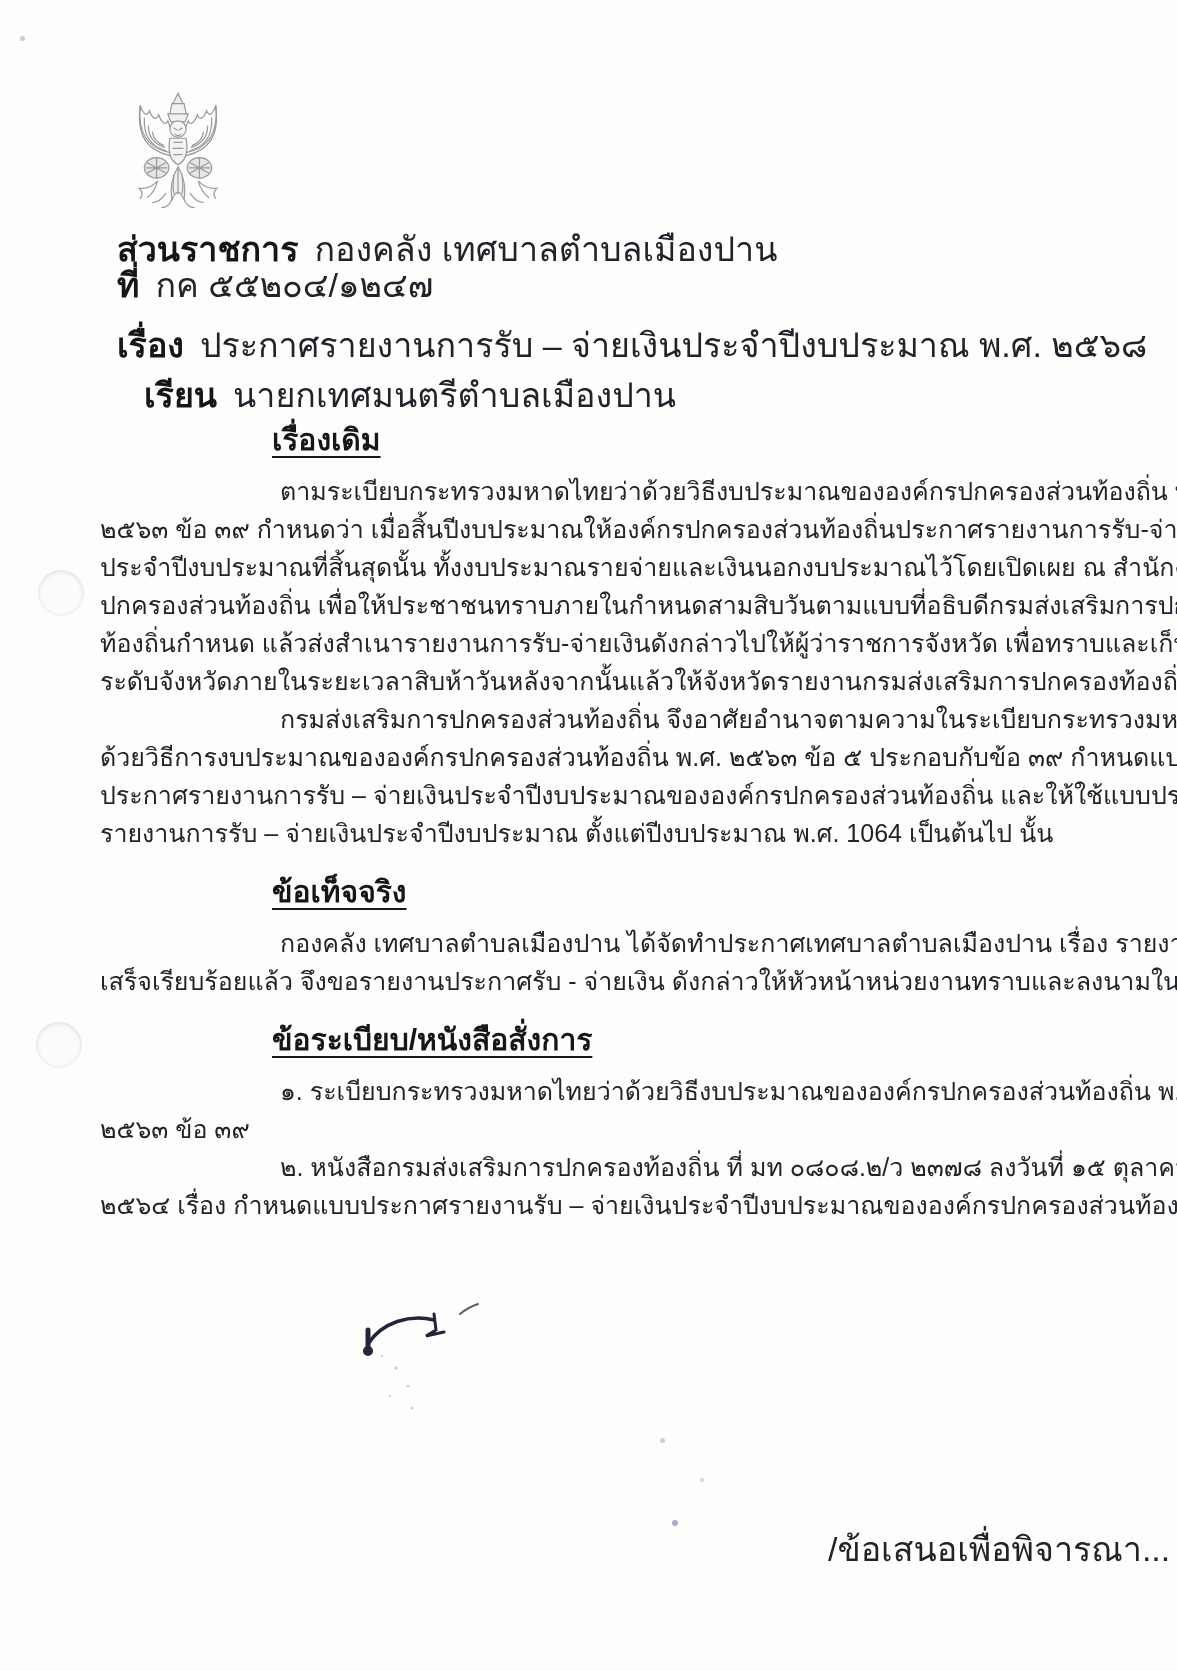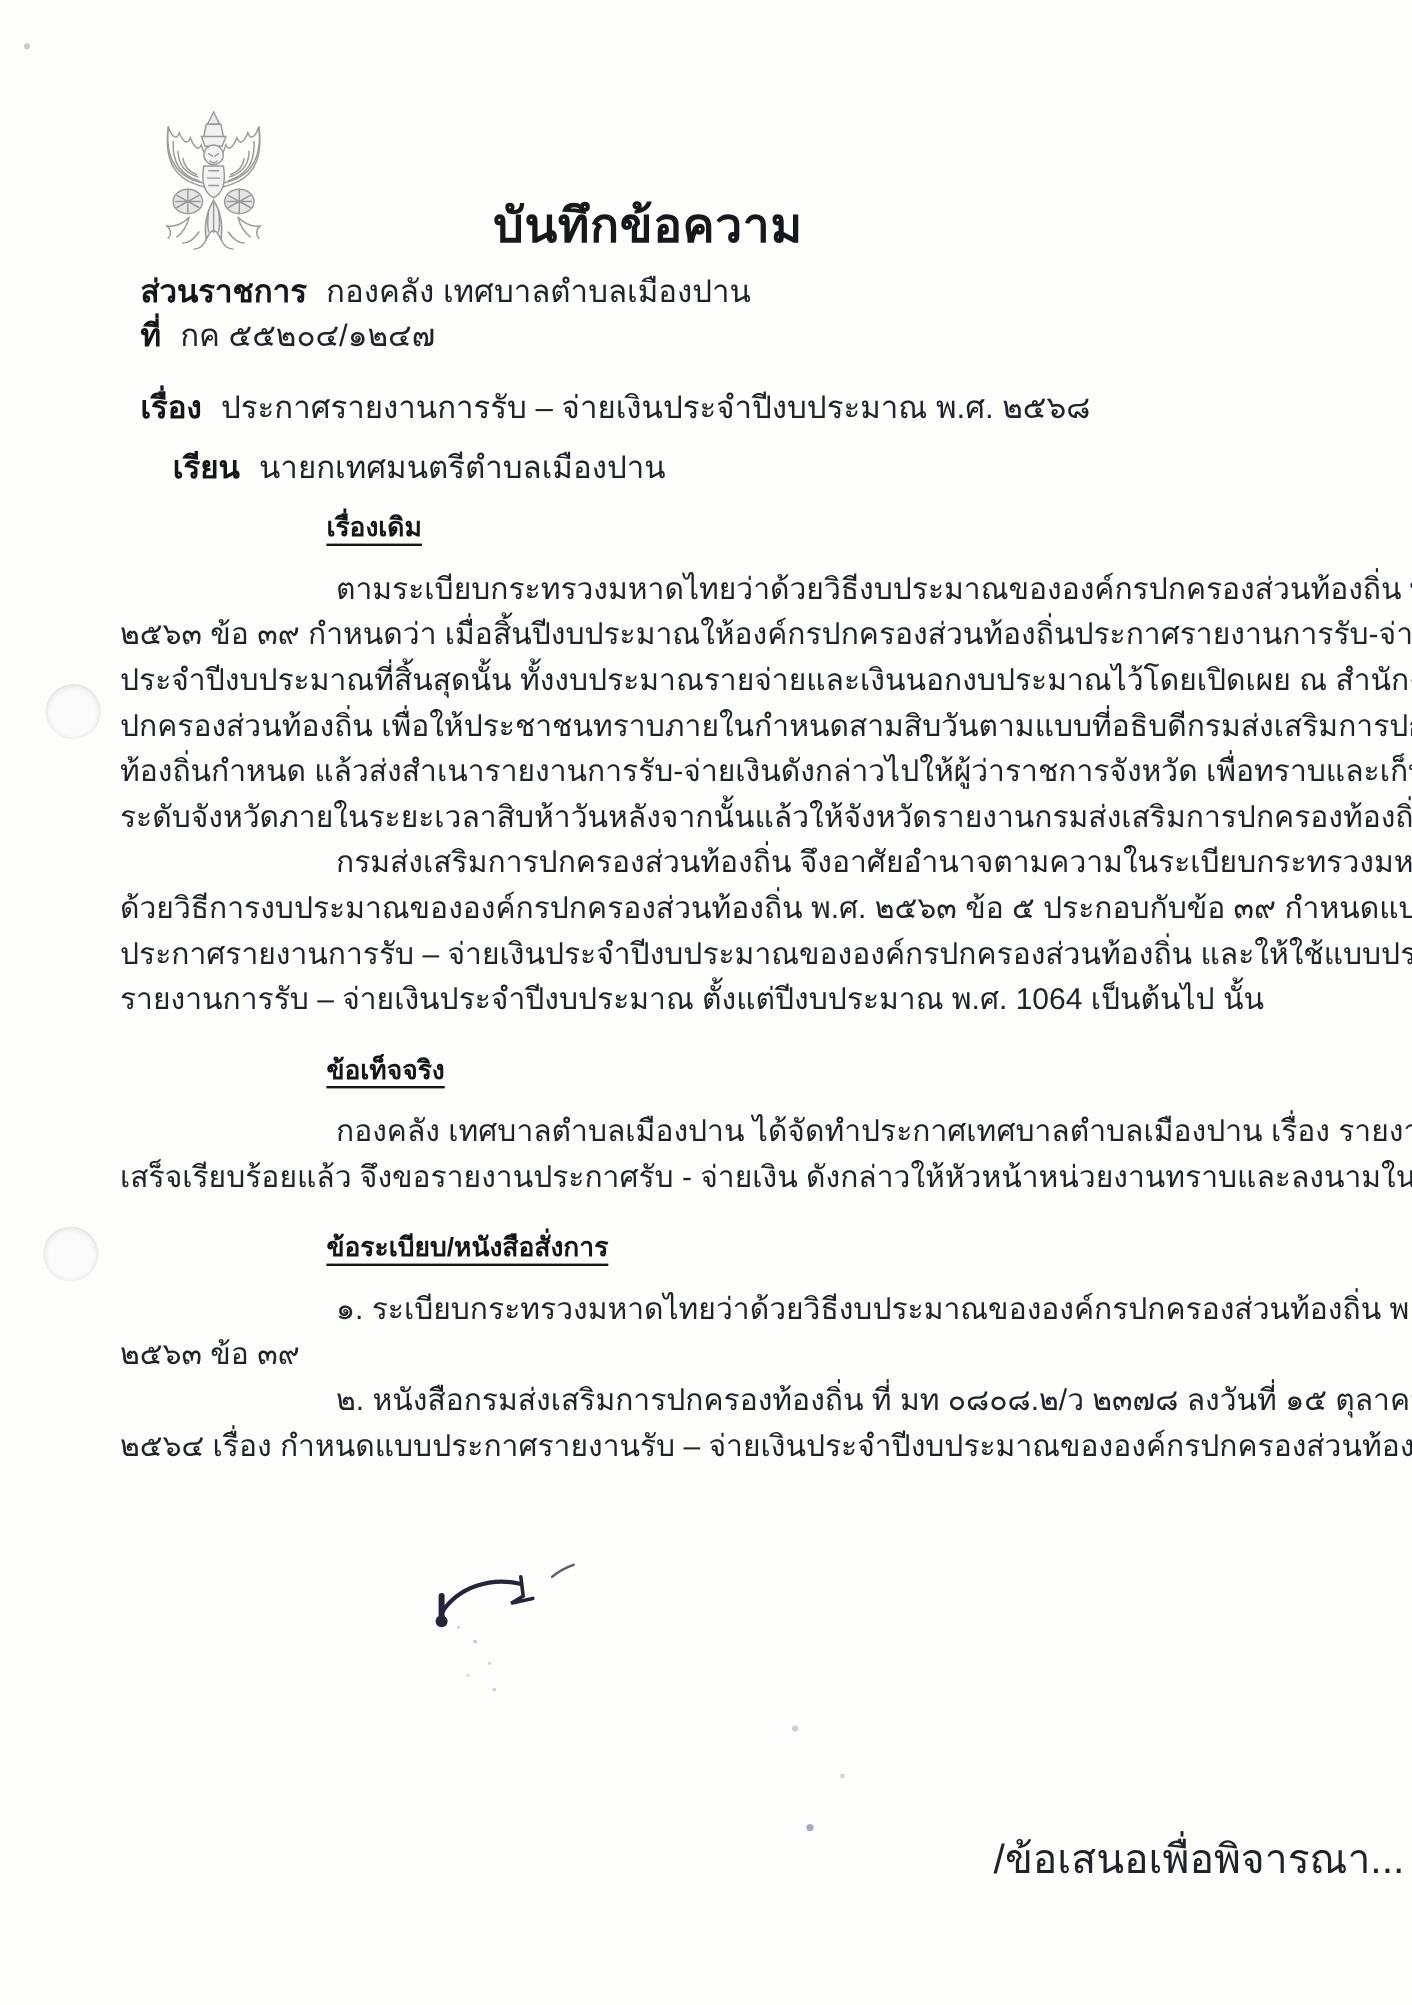--- a/index.html
+++ b/index.html
@@ -13,32 +13,32 @@
     color:#20242a;
   }
   
   .emblem{position:absolute;left:127px;top:86px;width:102px;height:130px;}
   
   .doc-title{
     position:absolute;left:0;top:156px;width:1080px;margin:0;
     text-align:center;font-size:40px;font-weight:bold;letter-spacing:.5px;color:#16181c;
   }
   
-  .field{position:absolute;left:117px;right:60px;font-size:26px;white-space:nowrap;}
+  .field{position:absolute;left:117px;right:60px;font-size:34px;white-space:nowrap;}
   .field .lbl{font-weight:bold;margin-right:16px;color:#14161a;}
   .field .val{font-weight:normal;}
   .row-agency{top:222px;}
   .row-docno{top:258px;}
   .row-subject{top:318px;}
   .row-to{top:368px;margin-left:27px;}
   .date-group{position:absolute;left:410px;top:0;}
   
   .body{position:absolute;left:100px;top:420px;width:960px;font-size:25px;}
   .sec-heading{
-    font-weight:bold;font-size:22px;height:40px;line-height:40px;
+    font-weight:bold;font-size:30px;height:40px;line-height:40px;
     text-decoration:underline;text-underline-offset:6px;text-decoration-thickness:2px;
     margin:0 0 12px 172px;color:#14161a;
   }
   .sec-heading.after{margin-top:20px;}
   .body-line{height:38px;line-height:38px;white-space:nowrap;}
   .body-line.indent{padding-left:180px;}
   
   .footer-note{position:absolute;top:1522px;left:828px;font-size:34px;white-space:nowrap;}
   
   .punch{position:absolute;border-radius:50%;background:#fbfbfb;
@@ -72,21 +72,20 @@
       <path d="M46,40 L49,42 M54,40 L51,42 M47,46 C49,48 51,48 53,46"></path>
       <path d="M42,50 C40,62 42,72 50,76 C58,72 60,62 58,50 Z" fill="#f3f3f3"></path>
       <path d="M46,54 L54,54 M45,60 L55,60 M46,66 L54,66"></path>
       <path d="M50,78 C44,88 42,98 44,110 C47,104 49,102 50,104 C51,102 53,104 56,110 C58,98 56,88 50,78 Z" fill="#f0f0f0"></path>
       <path d="M50,80 L50,104 M46,86 C45,94 45,100 46,104 M54,86 C55,94 55,100 54,104"></path>
       <path d="M38,104 C34,110 30,113 25,113 M62,104 C66,110 70,113 75,113"></path>
       <path d="M44,110 C42,115 38,118 34,118 M56,110 C58,115 62,118 66,118"></path>
     </g>
   </svg>
 
-  <h1 class="doc-title">บันทึกข้อความ</h1>
 
   <div class="field row-agency">
     <span class="lbl">ส่วนราชการ</span><span class="val">กองคลัง  เทศบาลตำบลเมืองปาน</span>
   </div>
 
   <div class="field row-docno">
     <span class="lbl">ที่</span><span class="val">กค ๕๕๒๐๔/๑๒๔๗</span>
   </div>
 
   <div class="field row-subject">

